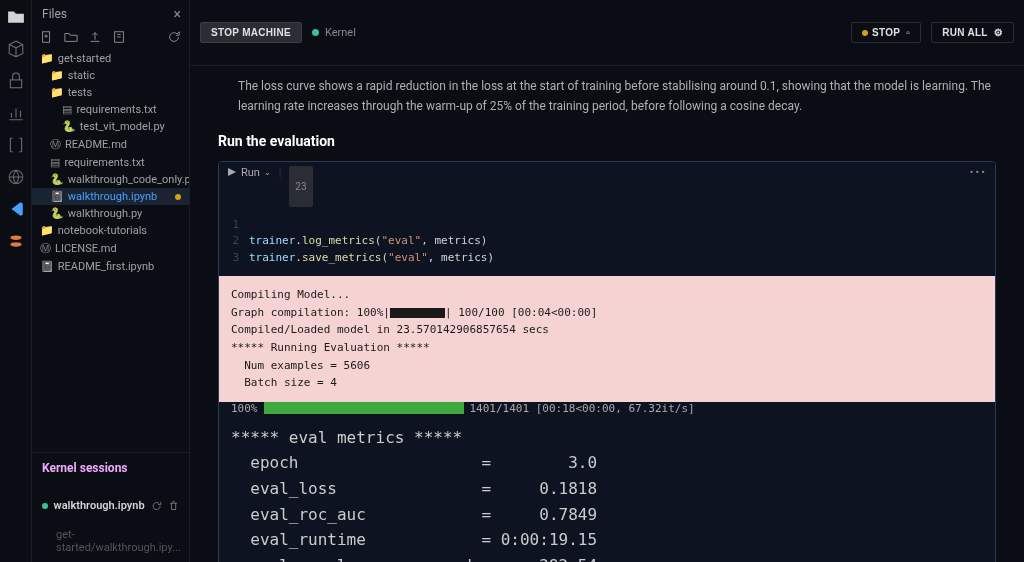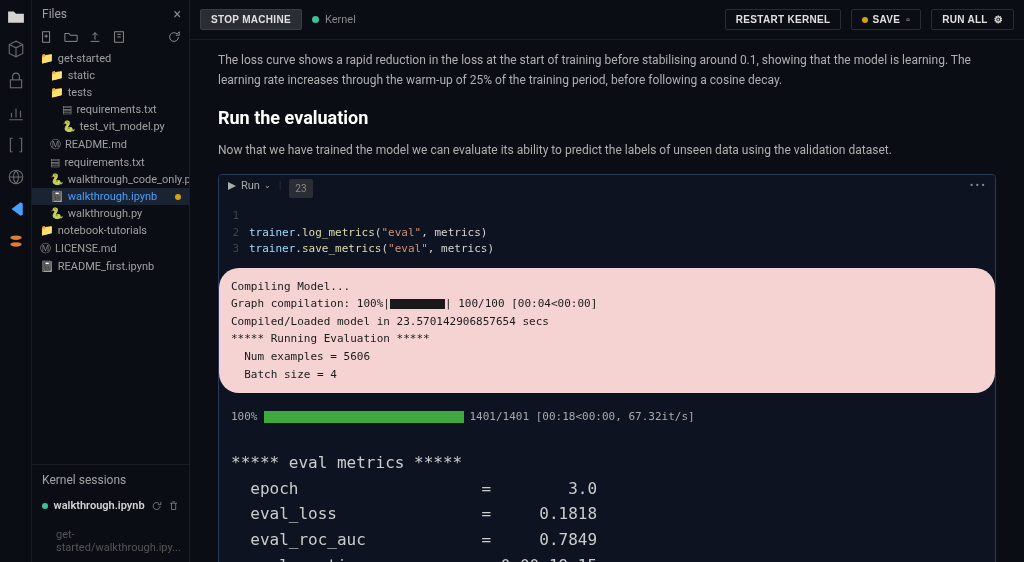--- a/index.html
+++ b/index.html
@@ -70,29 +70,29 @@
 .indent-2 { padding-left: 30px; }
 .folder-icon { color: #d4a017; }
 .file-icon-generic { color: #888; }
 .file-icon-py { color: #4a9eff; }
 .file-icon-nb { color: #e07b3e; }
 .kernel-section {
   border-top: 1px solid #1a1d23;
   padding: 8px 10px;
   font-size: 11px;
 }
-.kernel-header { color: #a3a3a3; margin-bottom: 12px; font-size: 12px; }
+.kernel-header { color: #f0abfc; margin-bottom: 24px; font-size: 12px; font-weight: bold; }
 .kernel-item { display: flex; align-items: center; gap: 6px; color: #d4d4d4; }
 .kernel-dot { width: 6px; height: 6px; border-radius: 50%; background: #3ac196; }
 .kernel-item .name { flex: 1; font-weight: 600; }
 .kernel-sub { color: #555; font-size: 11px; padding-left: 14px; margin-top: 16px;}
 .main { flex: 1; display: flex; flex-direction: column; background: #0a0d13; overflow: hidden;}
 .topbar {
   display: flex; align-items: center;
-  padding: 9px 10px;
+  padding: 22px 10px;
   gap: 10px;
   border-bottom: 1px solid #1a1d23;
 }
 .btn {
   background: #2a2d33;
   border: 1px solid #3a3d43;
   color: #e0e0e0;
   padding: 4px 10px;
   font-size: 10px;
   font-weight: 600;
@@ -100,40 +100,40 @@
   border-radius: 2px;
   letter-spacing: 0.3px;
 }
 .btn.stop { background: #2a2d33; }
 .btn.dark { background: #0a0d13; border: 1px solid #2a2d33; }
 .status-running { display: flex; align-items: center; gap: 6px; color: #888; font-size: 11px; }
 .status-dot { width: 7px; height: 7px; border-radius: 50%; background: #3ac196; }
 .topbar .spacer { flex: 1; }
 .save-dot { width: 6px; height: 6px; border-radius: 50%; background: #d4a017; display: inline-block; margin-right: 4px; vertical-align: middle;}
 .content { flex: 1; overflow: auto; padding: 10px 28px 20px 28px; }
-.prose { color: #b0b0b0; font-size: 12px; line-height: 1.7; margin-bottom: 14px; }
-h2.heading { color: #fff; font-size: 18px; font-weight: 700; margin: 16px 0 12px; }
+.prose { color: #b0b0b0; font-size: 12px; line-height: 1.7; margin-bottom: 14px; margin-left: 20px; }
+h2.heading { color: #fff; font-size: 14px; font-weight: 700; margin: 16px 0 12px; }
 .cell {
   border: 1px solid #2a3a5a;
   border-radius: 4px;
   background: #0d1320;
   margin-top: 10px;
   overflow: hidden;
 }
 .cell-toolbar {
   display: flex; align-items: flex-start;
   padding: 4px 8px;
   background: #0d1320;
   gap: 8px;
   font-size: 11px;
   color: #888;
 }
 .run-btn { display: flex; align-items: center; gap: 4px; cursor: pointer; color: #aaa;}
 .run-btn svg { width: 10px; height: 10px; }
-.exec-count { background: #2a2d33; padding: 4px 6px; border-radius: 2px; color: #888; font-size: 10px;}
+.exec-count { background: #2a2d33; padding: 15px 6px; border-radius: 2px; color: #888; font-size: 10px;}
 .separator { color: #333; }
 .cell-menu { margin-left: auto; cursor: pointer; color: #888; letter-spacing: 2px;}
 .code-block {
   font-family: "Consolas", "Monaco", monospace;
   font-size: 11px;
   padding: 6px 10px 10px;
   line-height: 1.5;
   background: #0d1320;
 }
 .code-line { display: flex; }
@@ -145,26 +145,25 @@
 .tk-obj { color: #9cdcfe; }
 .tk-str { color: #ce9178; }
 .output-compile {
   font-family: "Consolas", "Monaco", monospace;
   font-size: 11px;
   background: #f5d3d3;
   color: #1a1a1a;
   padding: 10px 12px;
   line-height: 1.6;
   white-space: pre;
-  border-radius: 20px;
 }
 .output-progress {
   font-family: "Consolas", "Monaco", monospace;
   font-size: 11px;
-  padding: 17px 12px;
+  padding: 0 12px;
   display: flex; align-items: center; gap: 6px;
   color: #aaa;
 }
 .pbar-outer {
   flex: 0 0 200px;
   height: 12px;
   background: #1a2d1a;
   position: relative;
 }
 .pbar-inner { height: 100%; background: #3fa93f; width: 100%; }
@@ -330,29 +329,27 @@
   </div>
 
   <div class="main">
     <div class="topbar">
       <button class="btn stop">STOP MACHINE</button>
       <div class="status-running">
         <span class="status-dot"></span>
         <span>Kernel</span>
       </div>
       <span class="spacer"></span>
-      <button class="btn dark">RESTART KERNEL</button>
-      <button class="btn dark"><span class="save-dot"></span><span>SAVE</span> &nbsp;▫</button>
+      <button class="btn dark"><span class="save-dot"></span><span>STOP</span> &nbsp;▫</button>
       <button class="btn dark"><span>RUN ALL</span> &nbsp;⚙</button>
     </div>
 
     <div class="content">
       <p class="prose">The loss curve shows a rapid reduction in the loss at the start of training before stabilising around 0.1, showing that the model is learning. The learning rate increases through the warm-up of 25% of the training period, before following a cosine decay.</p>
       <h2 class="heading">Run the evaluation</h2>
-      <p class="prose">Now that we have trained the model we can evaluate its ability to predict the labels of unseen data using the validation dataset.</p>
 
       <div class="cell">
         <div class="cell-toolbar">
           <span class="run-btn">
             <svg viewBox="0 0 10 10" fill="currentColor">
                 <path d="M1 1l8 4-8 4z"></path>
               </svg>
             <span>Run</span>
             <span style="font-size:8px">⌄</span>
           </span>

